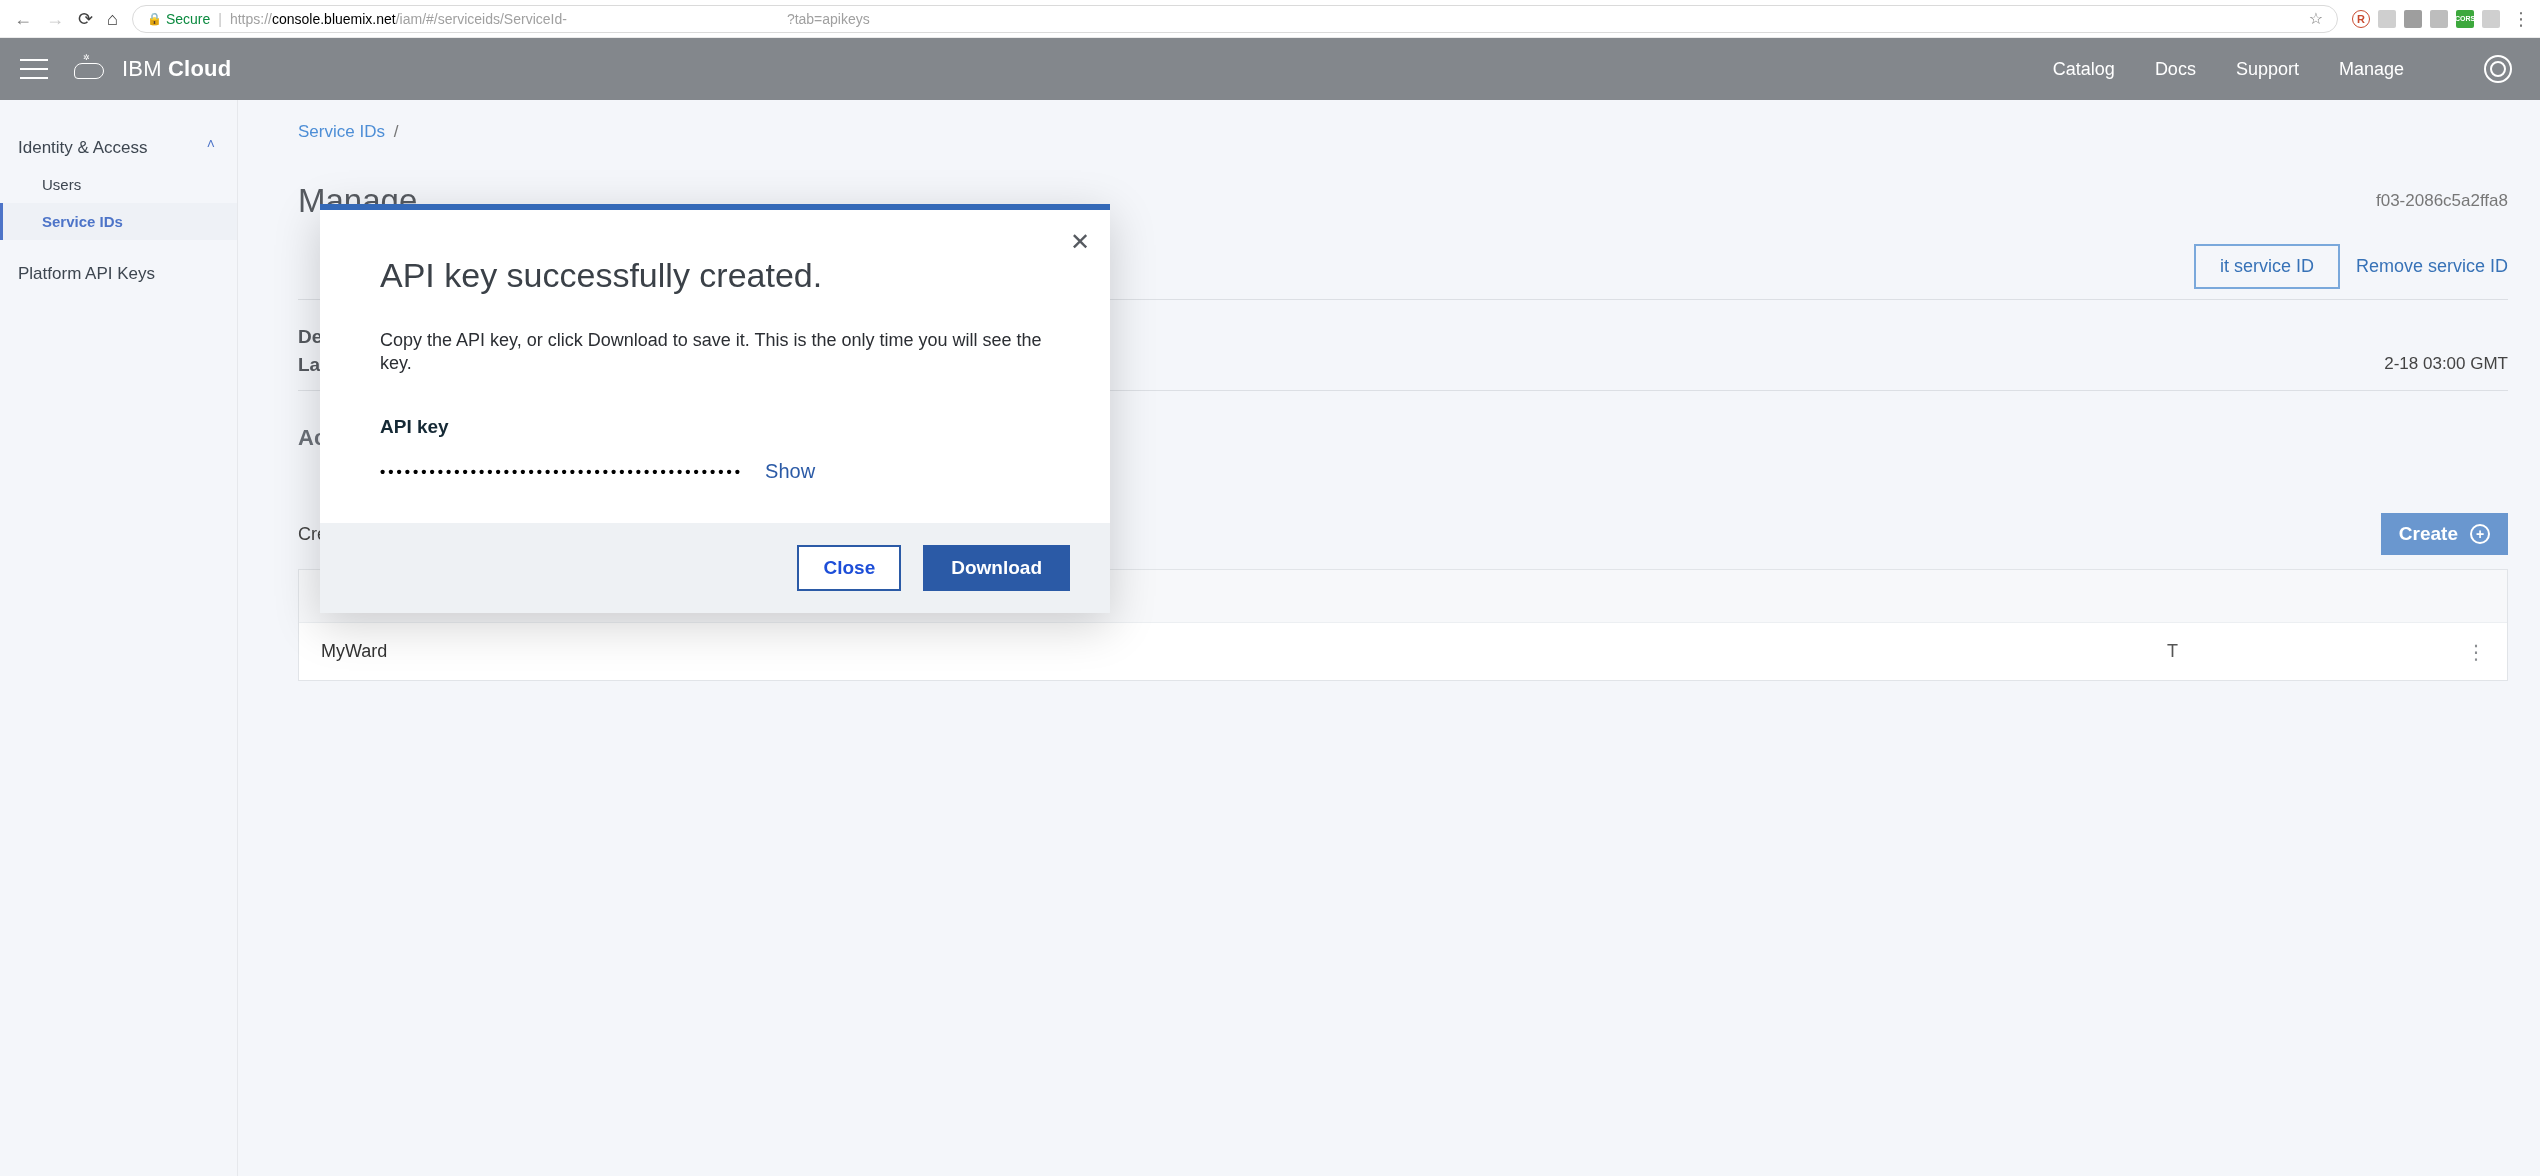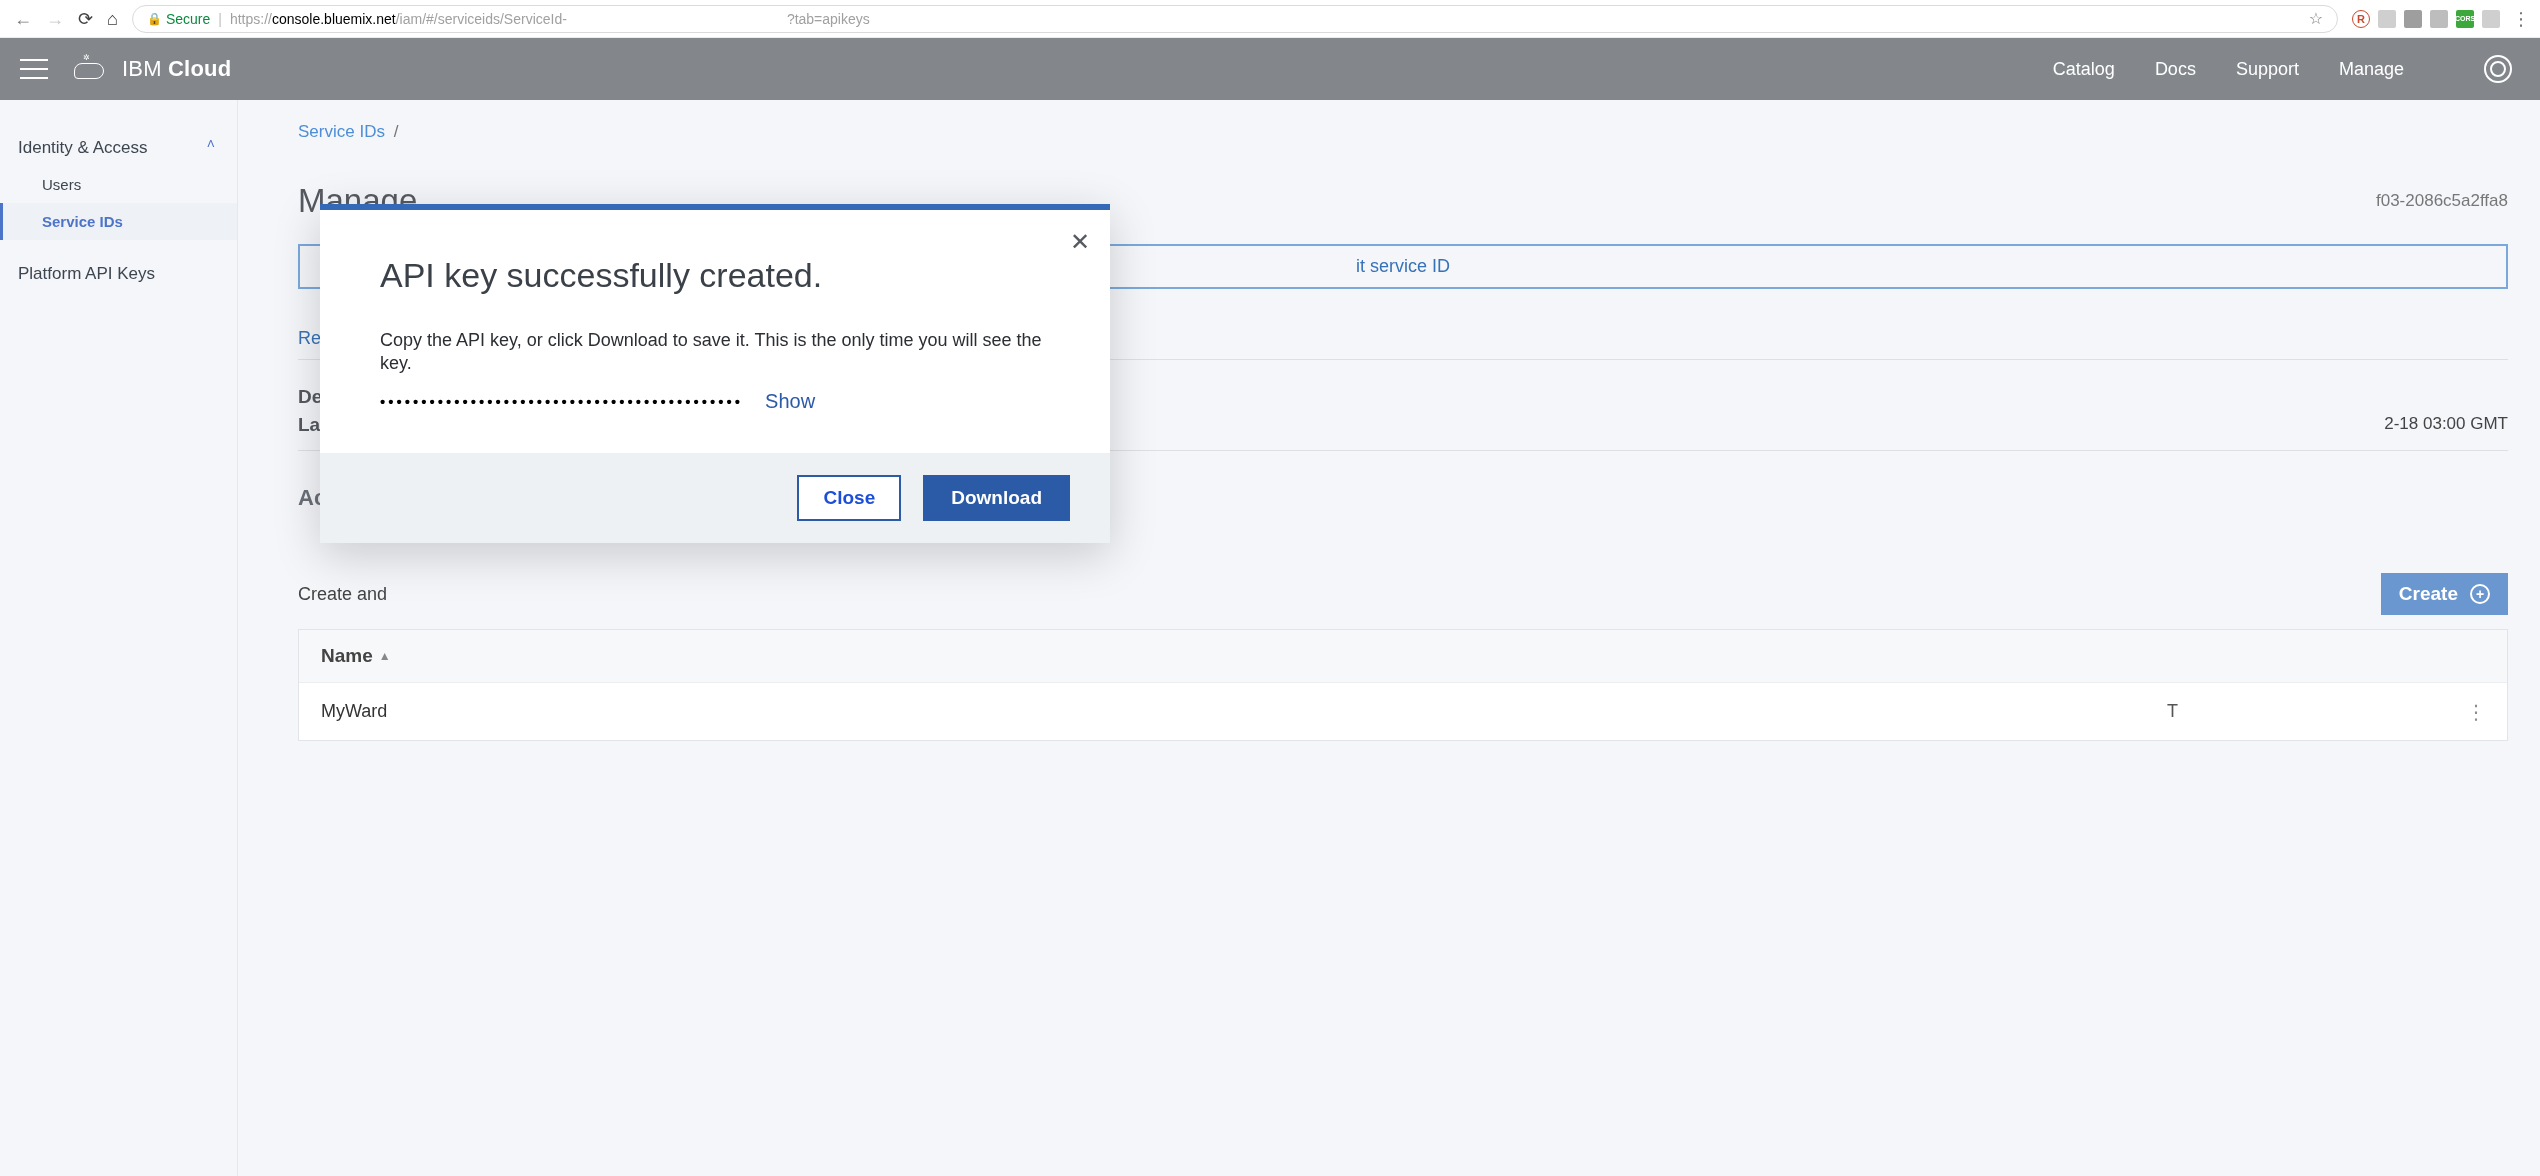--- a/index.html
+++ b/index.html
@@ -127,24 +127,23 @@
   }
   .main-inner { padding: 22px 32px 20px 60px; }
   .breadcrumb { color:#4d8ed6; font-size:17px; margin-bottom: 40px; }
   .breadcrumb .slash { color:#777; margin-left:4px; }
 
   .page-title { font-size: 33px; font-weight: 300; color:#565a60; }
   .title-row  { display:flex; align-items:center; }
   .title-row .right { margin-left:auto; color:#777; font-size:17px; }
 
   .action-row {
-    display:flex; gap:39px; justify-content:flex-end;
+    display:flex; gap:16px; justify-content:flex-end;
     margin-top: 24px; padding-bottom: 10px;
     border-bottom: 1px solid #dcdfe4;
-    flex-direction: column;
   }
   .btn-outline {
     border: 2px solid #7aa8db; color:#3772b7;
     padding: 10px 24px; font-size:18px; background:transparent;
     cursor:pointer;
   }
   .link-remove { color:#3772b7; font-size:18px; display:flex; align-items:center; cursor:pointer; }
 
   .meta-block { margin-top: 26px; border-bottom: 1px solid #dcdfe4; padding-bottom: 14px; }
   .meta-row { display:flex; font-size:19px; color:#565a60; font-weight:600; }
@@ -319,20 +318,21 @@
           <div class="row-menu">⋮</div>
         </div>
       </div>
     </div>
 
     <div class="modal">
       <span class="modal-close">✕</span>
       <div class="modal-body">
         <div class="modal-title">API key successfully created.</div>
         <div class="modal-desc">Copy the API key, or click Download to save it. This is the only time you will see the key.</div>
+        <div class="apikey-label">API key</div>
         <div class="apikey-row">
           <span class="apikey-dots">••••••••••••••••••••••••••••••••••••••••••••</span>
           <span class="apikey-show">Show</span>
         </div>
       </div>
       <div class="modal-footer">
         <button class="btn-close">Close</button>
         <button class="btn-download">Download</button>
       </div>
     </div>

